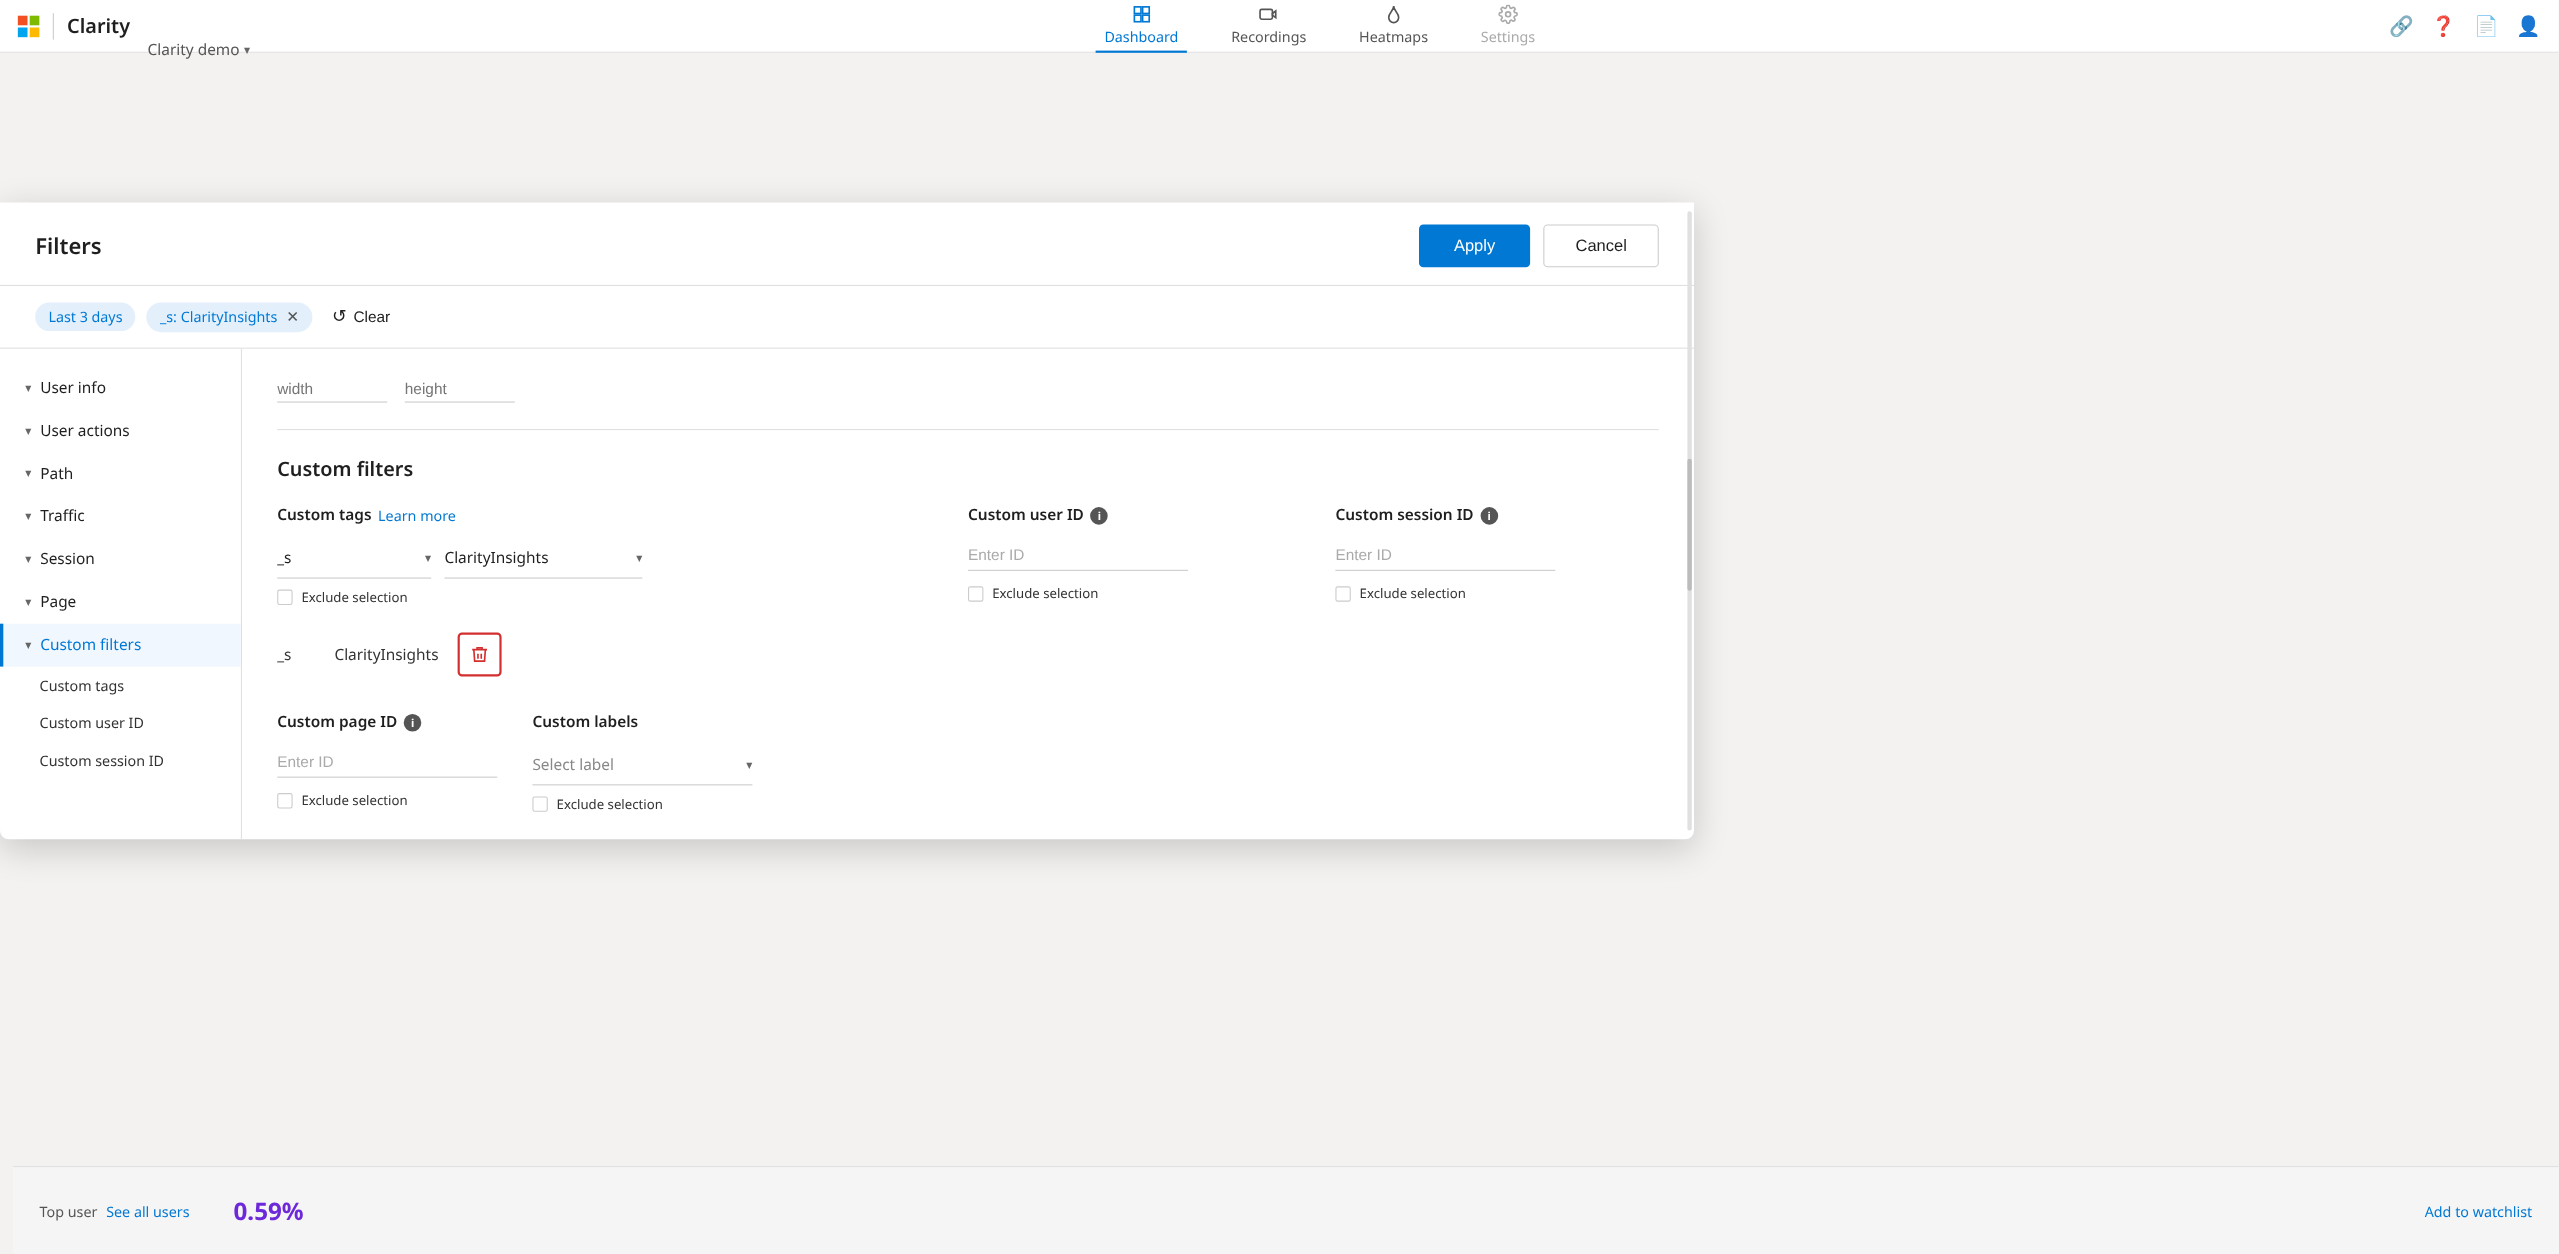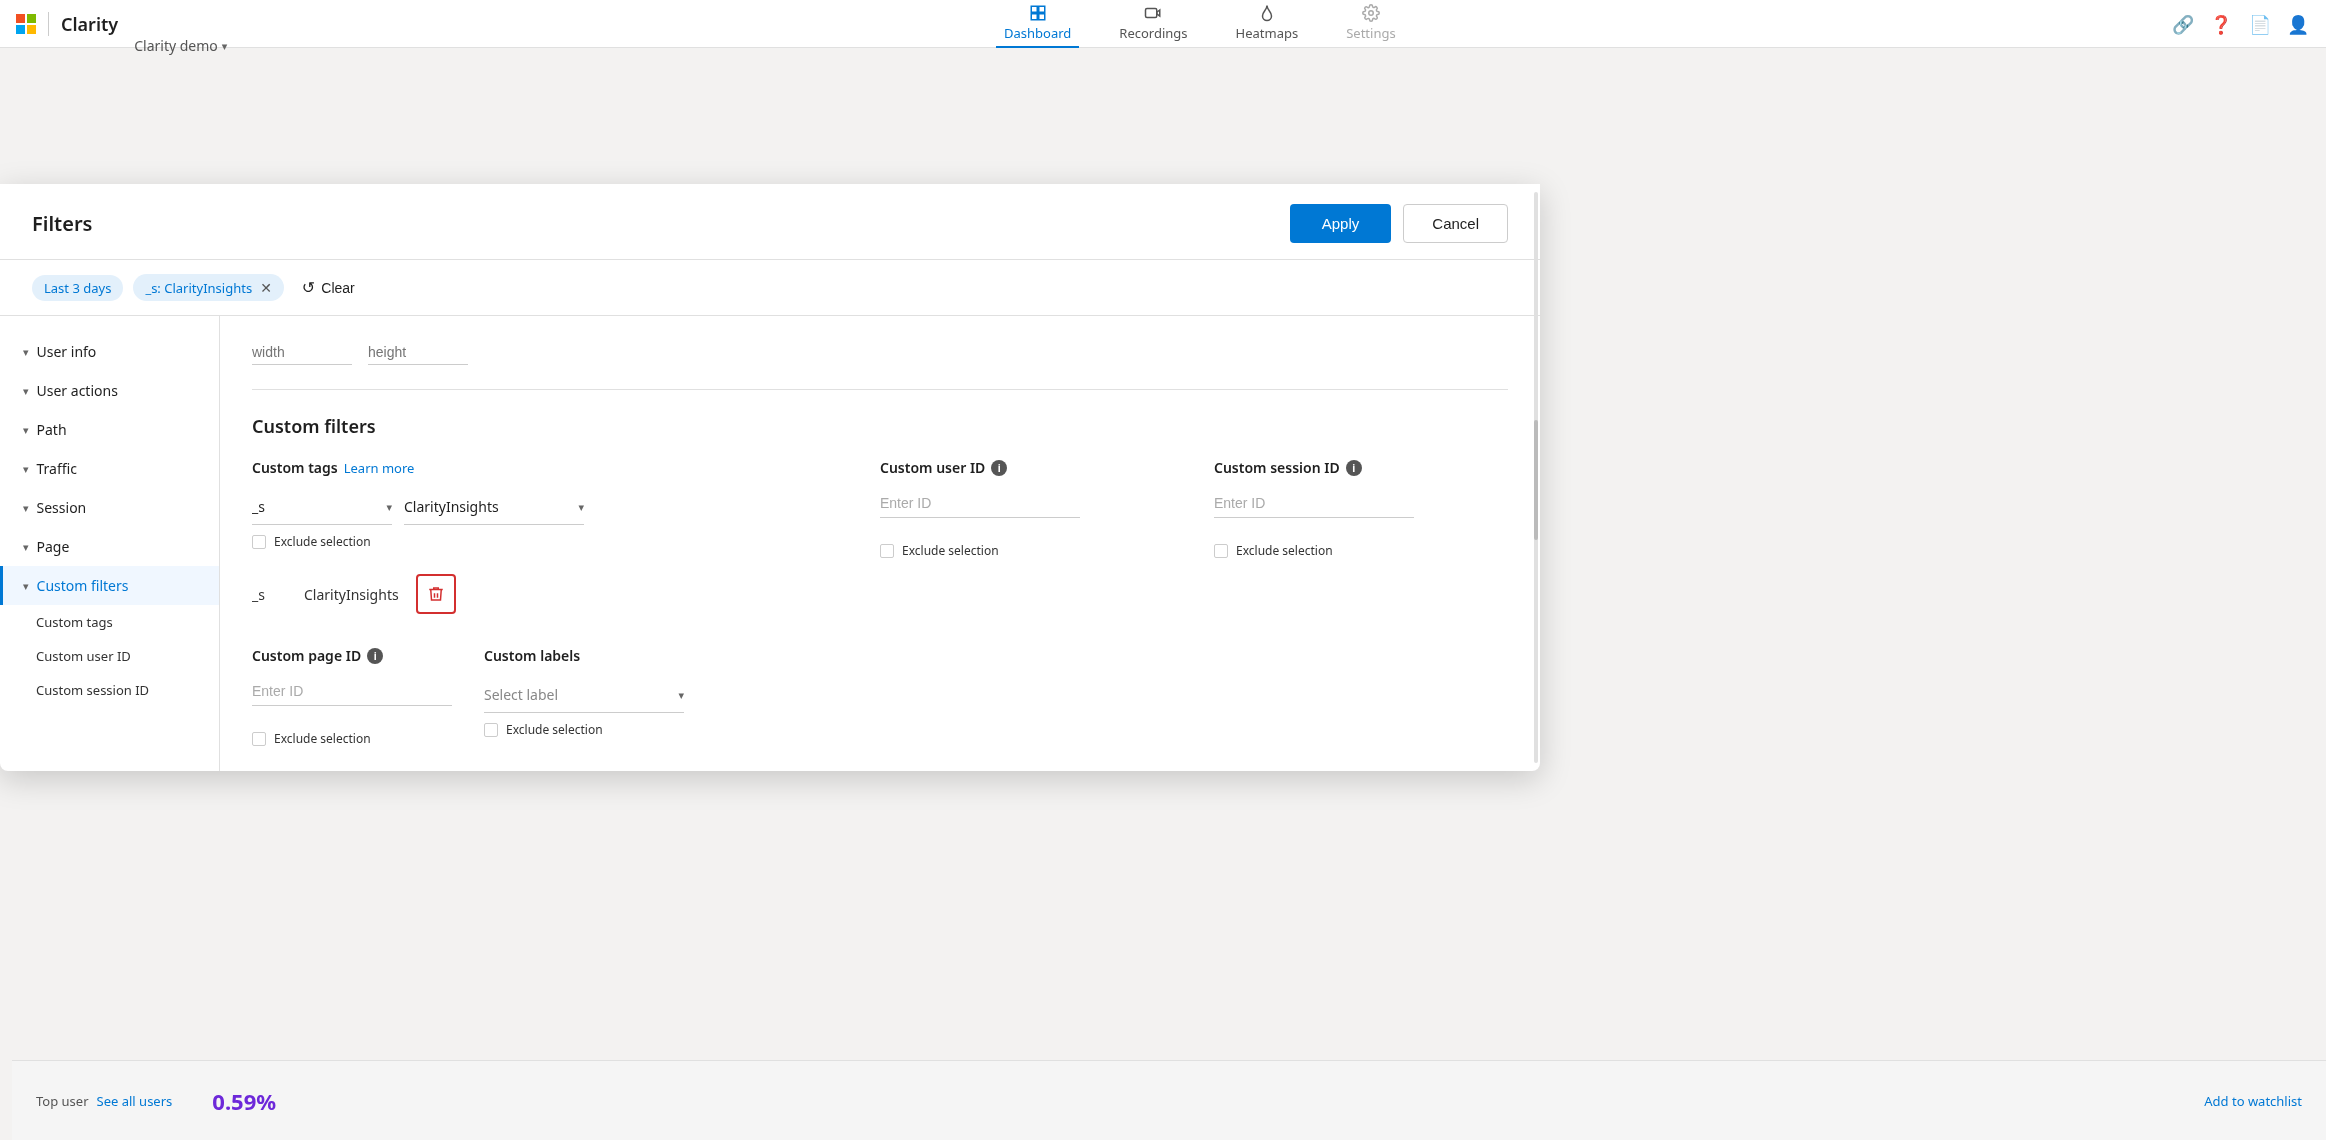--- a/index.html
+++ b/index.html
@@ -385,21 +385,21 @@
     }
     .text-input-underline {
       border: none;
       border-bottom: 1px solid #ccc;
       outline: none;
       padding: 6px 0;
       font-size: 14px;
       width: 200px;
       color: #0c4a6e;
       display: block;
-      margin-bottom: 24px;
+      margin-bottom: 12px;
     }
     .text-input-underline::placeholder { color: #aaa; }
 
     
     .modal-scrollbar {
       width: 8px;
       position: absolute;
       right: 0;
       top: 0;
       bottom: 0;

